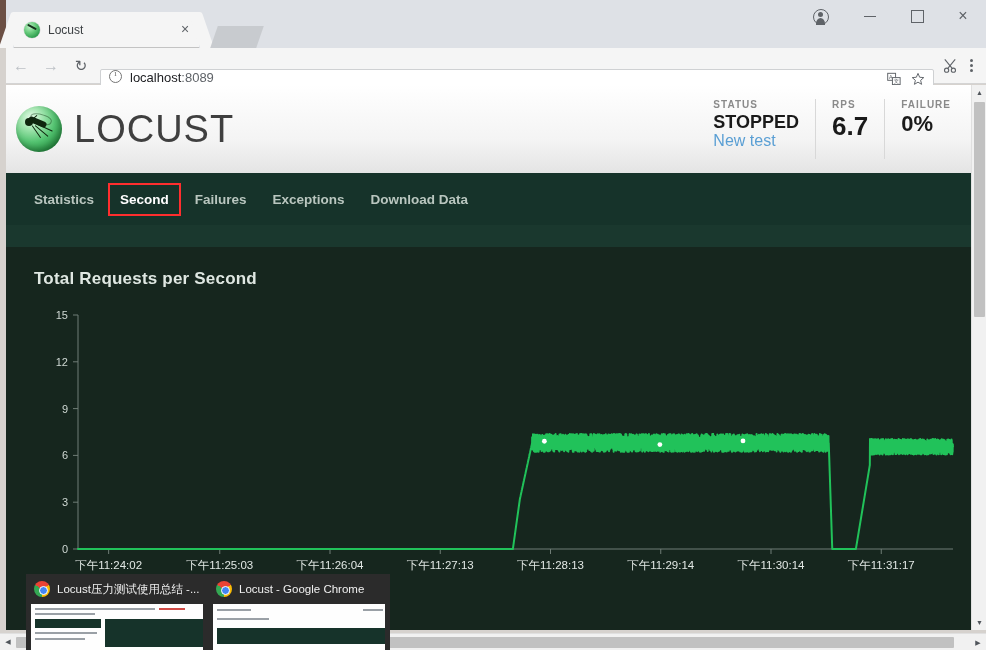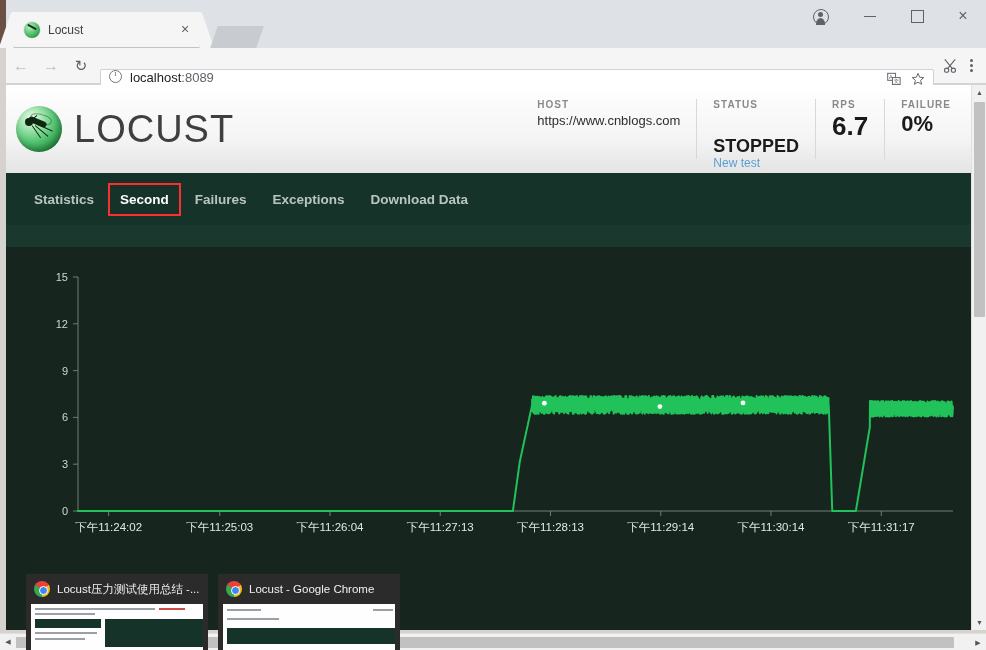--- a/index.html
+++ b/index.html
@@ -150,22 +150,22 @@
     font-family:"Liberation Sans", sans-serif;
     font-size:38px; font-weight:400; color:#3f3f3f; letter-spacing:1px; margin-left:12px;
   }
 
   .stats { margin-left:auto; display:flex; align-items:stretch; height:60px; padding-right:4px; }
   .stat { padding:0 16px; display:flex; flex-direction:column; 
           border-left:1px solid #d8d8d8; }
   .stat:first-child { border-left:none; }
   .stat-label { font-size:10px; letter-spacing:1px; color:#8a8a8a; font-weight:700; margin-bottom:3px; }
   .stat-host-val { font-size:13px; color:#2e2e2e; }
-  .stat-status-val { font-size:18px; font-weight:700; color:#1a1a1a; line-height:1.05;margin-top:24px; }
-  .stat-newtest { font-size:12px; color:#5a9fd4; }
+  .stat-status-val { font-size:18px; font-weight:700; color:#1a1a1a; line-height:1.05; }
+  .stat-newtest { font-size:16px; color:#5a9fd4; }
   .stat-rps-val { font-size:26px; font-weight:700; color:#1a1a1a; line-height:1; }
   .stat-fail-val { font-size:22px; font-weight:700; color:#1a1a1a; line-height:1; }
 
   
   .nav-tabs {
     position:relative; width:965px; height:52px; background:#16332a;
     display:flex; align-items:center; padding-left:18px; gap:6px;
   }
   .nav-tab {
     font-size:13.5px; font-weight:700; color:#b9c6bf; padding:7px 10px; white-space:nowrap;
@@ -200,21 +200,21 @@
     position:absolute; left:0; bottom:0; width:986px; height:17px; background:#f1f1f1;
     border-top:1px solid #e0e0e0; display:flex; align-items:center;
   }
   .hscroll .arrow { width:16px; height:17px; display:flex; align-items:center; justify-content:center;
       font-size:7px; color:#50555b; }
   .hscroll .thumb { position:absolute; left:16px; top:3px; width:938px; height:11px; background:#c1c1c1; border-radius:1px; }
   .hscroll .arrow.right { position:absolute; right:0; top:0; }
 
   
   .taskbar-previews {
-    position:absolute; left:26px; bottom:0; display:flex; gap:10px; z-index:40;
+    position:absolute; left:26px; bottom:0; display:flex; gap:0; z-index:40;
   }
   .tb-preview { width:182px; background:#2b2b2b; }
   .tb-preview-head { height:30px; display:flex; align-items:center; padding:0 8px; gap:7px; }
   .tb-chrome-ico {
     width:16px; height:16px; border-radius:50%; flex:0 0 16px; position:relative;
     background: conic-gradient(from -60deg, #ea4335 0deg 120deg, #fbbc05 120deg 240deg, #34a853 240deg 360deg);
   }
   .tb-chrome-ico:after {
     content:""; position:absolute; left:4.5px; top:4.5px; width:7px; height:7px;
     border-radius:50%; background:#4285f4; border:1px solid #fff;
@@ -307,24 +307,20 @@
             <span class="bug-leg l1"></span>
             <span class="bug-leg l2"></span>
             <span class="bug-leg l3"></span>
             <span class="bug-leg l4"></span>
           </span>
           <span class="brand-name">LOCUST</span>
         </div>
 
         <div class="stats">
           <div class="stat">
-            <span class="stat-label">HOST</span>
-            <span class="stat-host-val">https://www.cnblogs.com</span>
-          </div>
-          <div class="stat">
             <span class="stat-label">STATUS</span>
             <span class="stat-status-val">STOPPED</span>
             <span class="stat-newtest">New test</span>
           </div>
           <div class="stat">
             <span class="stat-label">RPS</span>
             <span class="stat-rps-val">6.7</span>
           </div>
           <div class="stat">
             <span class="stat-label">FAILURE</span>
@@ -336,20 +332,21 @@
       <div class="nav-tabs">
         <div class="nav-tab">Statistics</div>
         <div class="nav-tab active highlight">Second</div>
         <div class="nav-tab">Failures</div>
         <div class="nav-tab">Exceptions</div>
         <div class="nav-tab">Download Data</div>
       </div>
       <div class="nav-spacer"></div>
 
       <div class="chart-panel">
+        <div class="chart-title">Total Requests per Second</div>
         <div class="chart-area">
           <svg class="chart-svg" id="rps-chart" width="965" height="290" viewBox="0 0 965 290">
               <line x1="72" y1="8" x2="72" y2="242" stroke="#6f7d76" stroke-width="1"></line>
               <line x1="72" y1="242" x2="947" y2="242" stroke="#6f7d76" stroke-width="1"></line>
               <line x1="67" y1="242" x2="72" y2="242" stroke="#6f7d76" stroke-width="1"></line>
               <text x="62" y="246" class="y-tick-label">0</text>
               <line x1="67" y1="195.2" x2="72" y2="195.2" stroke="#6f7d76" stroke-width="1"></line>
               <text x="62" y="199.2" class="y-tick-label">3</text>
               <line x1="67" y1="148.39999999999998" x2="72" y2="148.39999999999998" stroke="#6f7d76" stroke-width="1"></line>
               <text x="62" y="152.39999999999998" class="y-tick-label">6</text>

